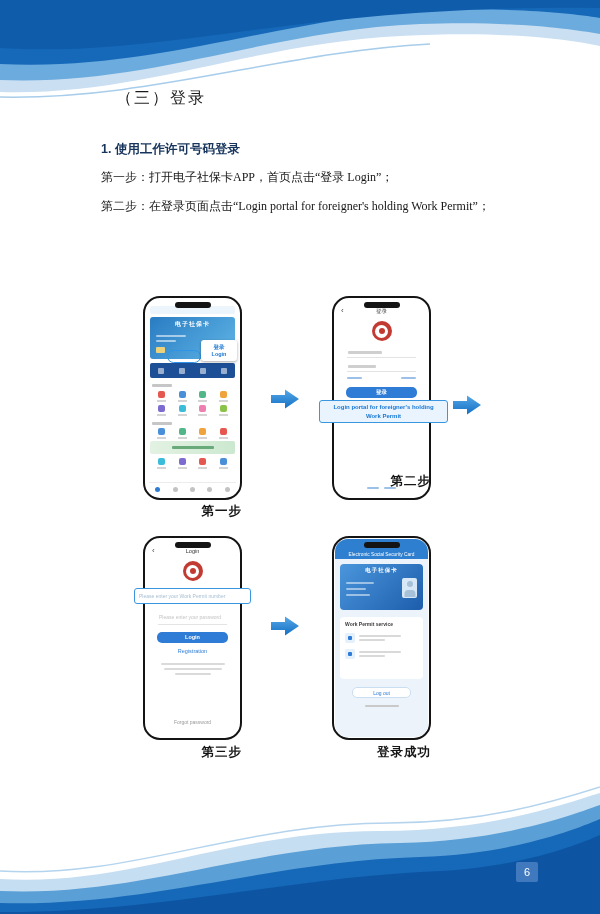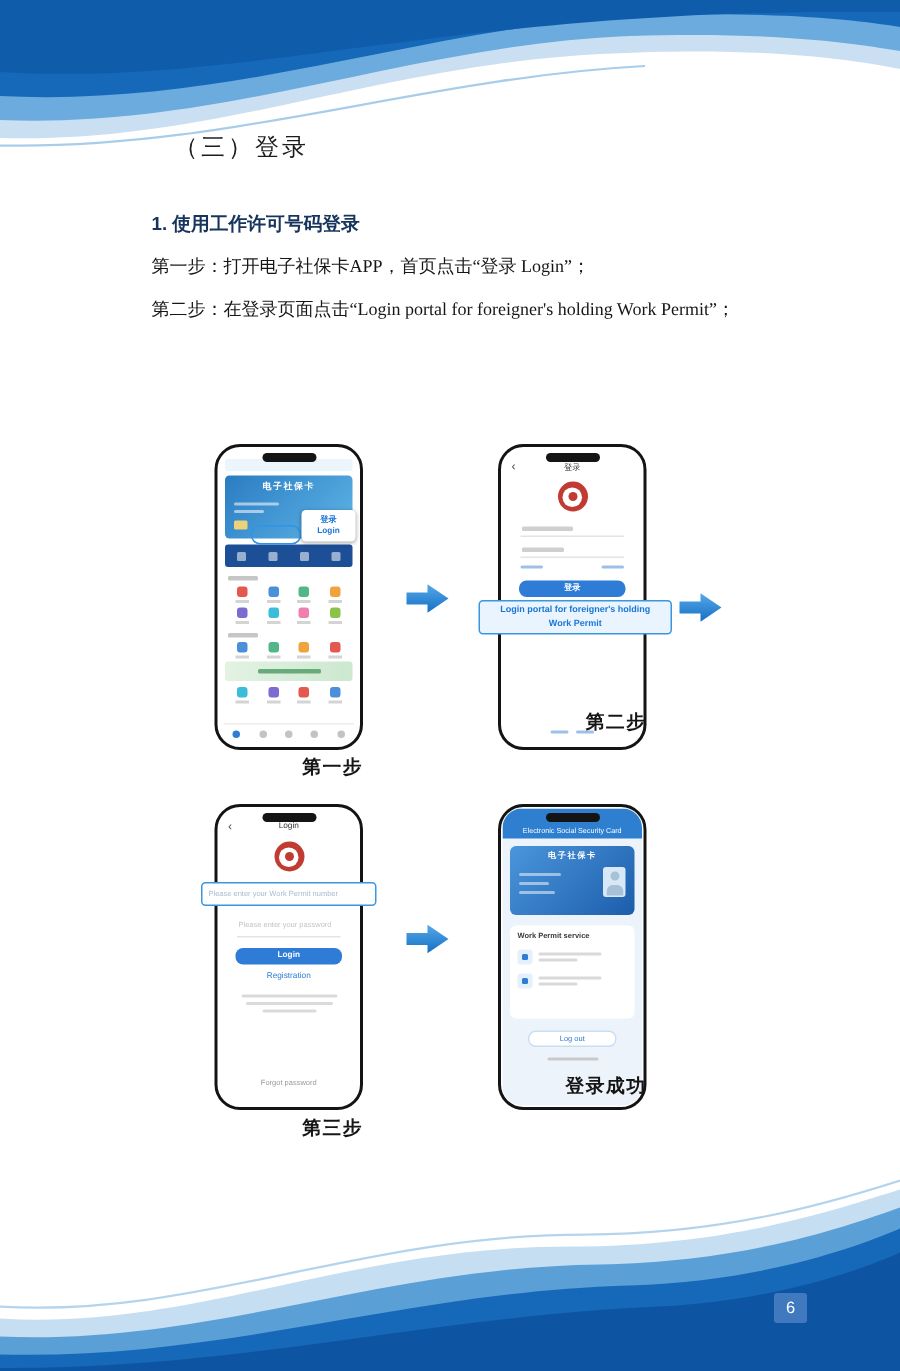--- a/index.html
+++ b/index.html
@@ -294,21 +294,21 @@
               <i class="a"></i>
               <i class="b"></i>
             </span>
         </div>
       </div>
       <div class="p4-logout">Log out</div>
       <div class="p4-tail"></div>
     </div>
     <div class="notch"></div>
   </div>
-  <div class="caption" style="left:332px;top:716px">登录成功</div>
+  <div class="caption" style="left:332px;top:744px">登录成功</div>
 
   <svg class="wave-bottom" width="600" height="135" viewBox="0 0 600 135" preserveAspectRatio="none">
     <path d="M0,100 C130,108 230,52 380,52 C490,52 560,26 600,14 L600,135 L0,135 Z" fill="#c6def2"></path>
     <path d="M0,112 C140,118 250,66 400,64 C500,62 566,38 600,26 L600,135 L0,135 Z" fill="#5a9fd6"></path>
     <path d="M0,124 C150,128 270,82 420,78 C510,75 572,52 600,40 L600,135 L0,135 Z" fill="#1668b8"></path>
     <path d="M0,133 C160,134 290,98 440,92 C520,88 578,66 600,56 L600,135 L0,135 Z" fill="#0d55a3"></path>
     <path d="M0,92 C130,100 240,44 390,44 C480,44 550,24 600,8" fill="none" stroke="#b4d4ee" stroke-width="1.5"></path>
   </svg>
 
   <div class="page-badge">6</div>

